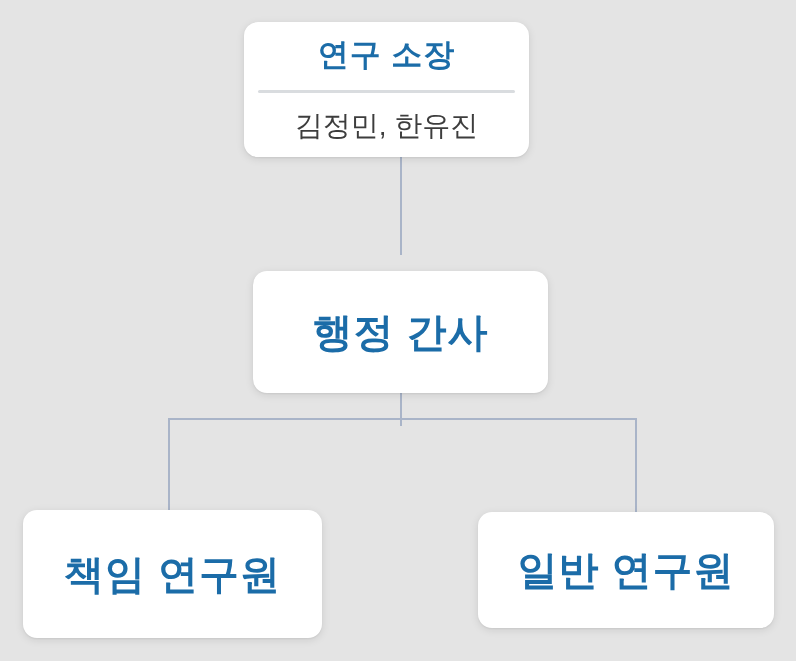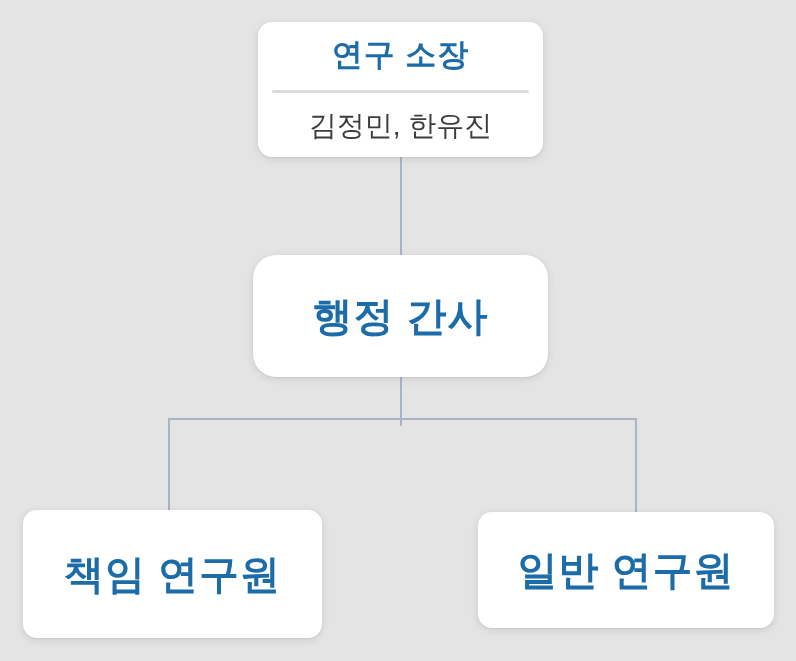--- a/index.html
+++ b/index.html
@@ -49,22 +49,22 @@
     margin-top: 14px;
     white-space: nowrap;
   }
 
   .line {
     position: absolute;
     background: var(--connector);
   }
 
   
-  #node-root   { left: 258px; top: 22px;  width: 285px; height: 135px; }
-  #node-admin  { left: 253px; top: 255px; width: 295px; height: 122px; border-radius: 23px; }
+  #node-root   { left: 244px; top: 22px;  width: 285px; height: 135px; }
+  #node-admin  { left: 253px; top: 271px; width: 295px; height: 122px; }
   #node-senior { left: 23px;  top: 510px; width: 299px; height: 128px; }
   #node-general{ left: 478px; top: 512px; width: 296px; height: 116px; }
 
   
   #stem-top     { left: 400px; top: 157px; width: 2px;  height: 98px;  }
   #stem-mid     { left: 400px; top: 377px; width: 2px;  height: 49px;  }
   #branch-h     { left: 168px; top: 418px; width: 469px; height: 2px;  }
   #drop-left    { left: 168px; top: 418px; width: 2px;  height: 93px;  }
   #drop-right   { left: 635px; top: 418px; width: 2px;  height: 94px;  }
 </style>

